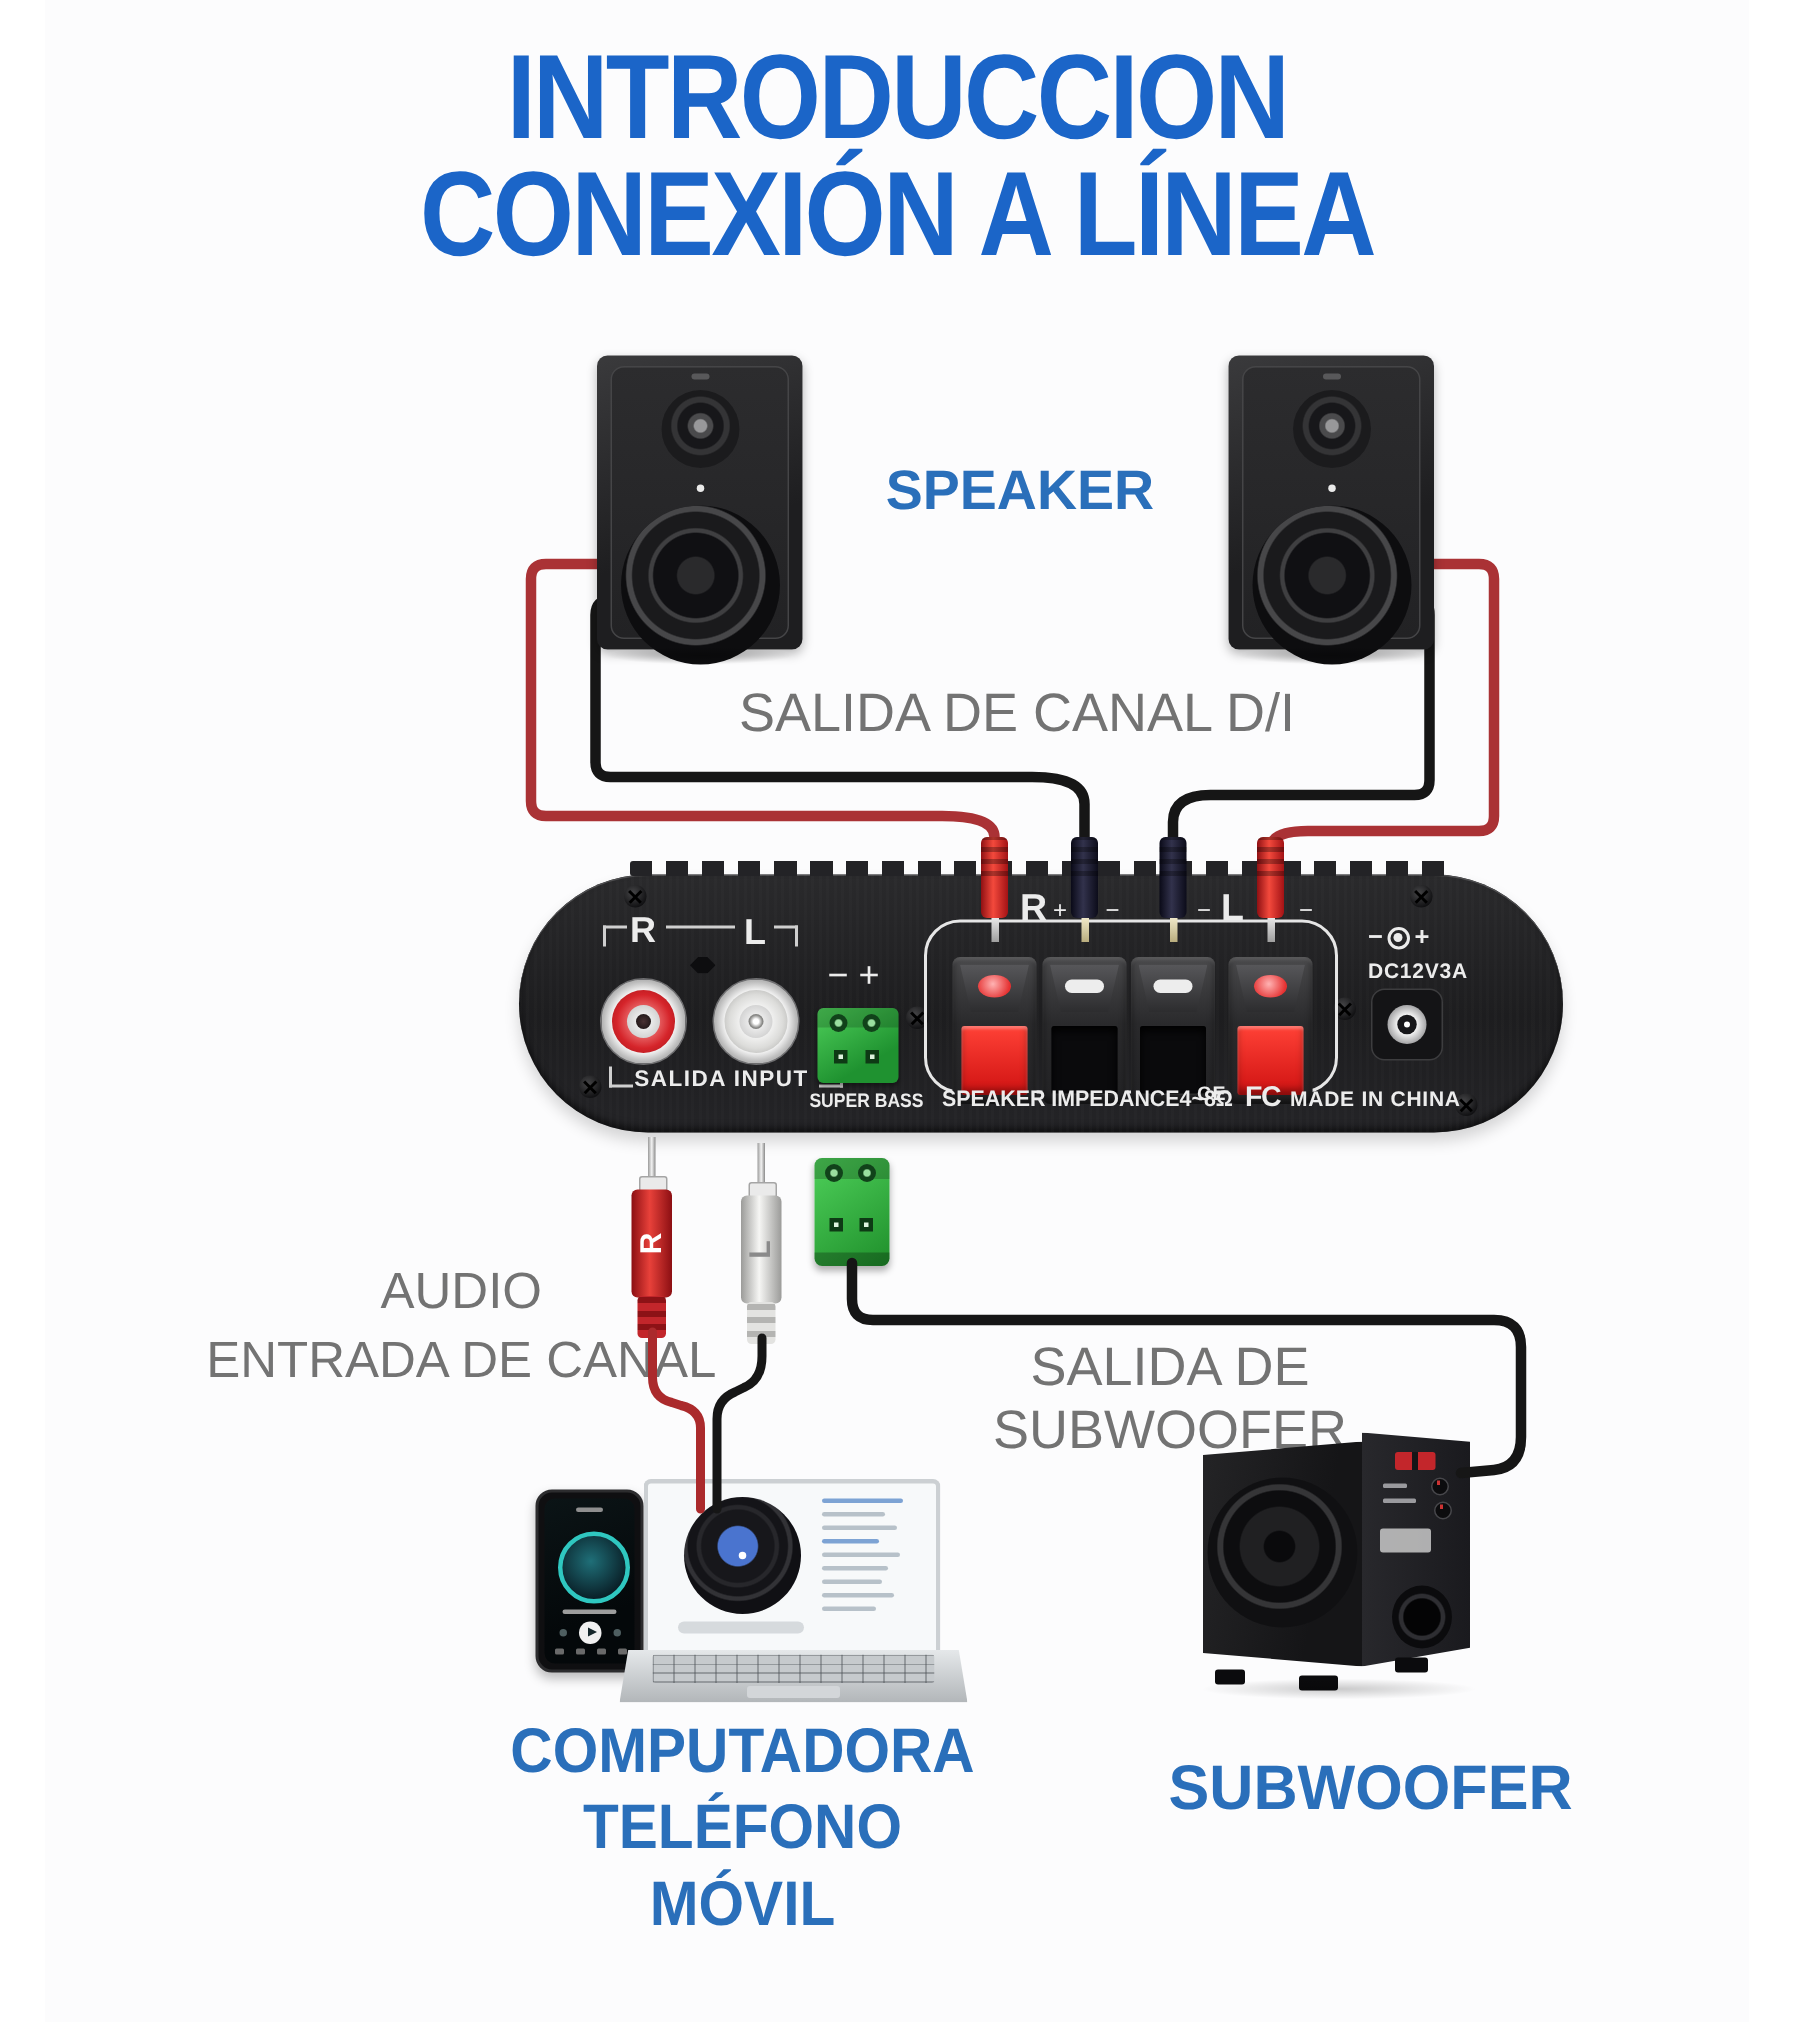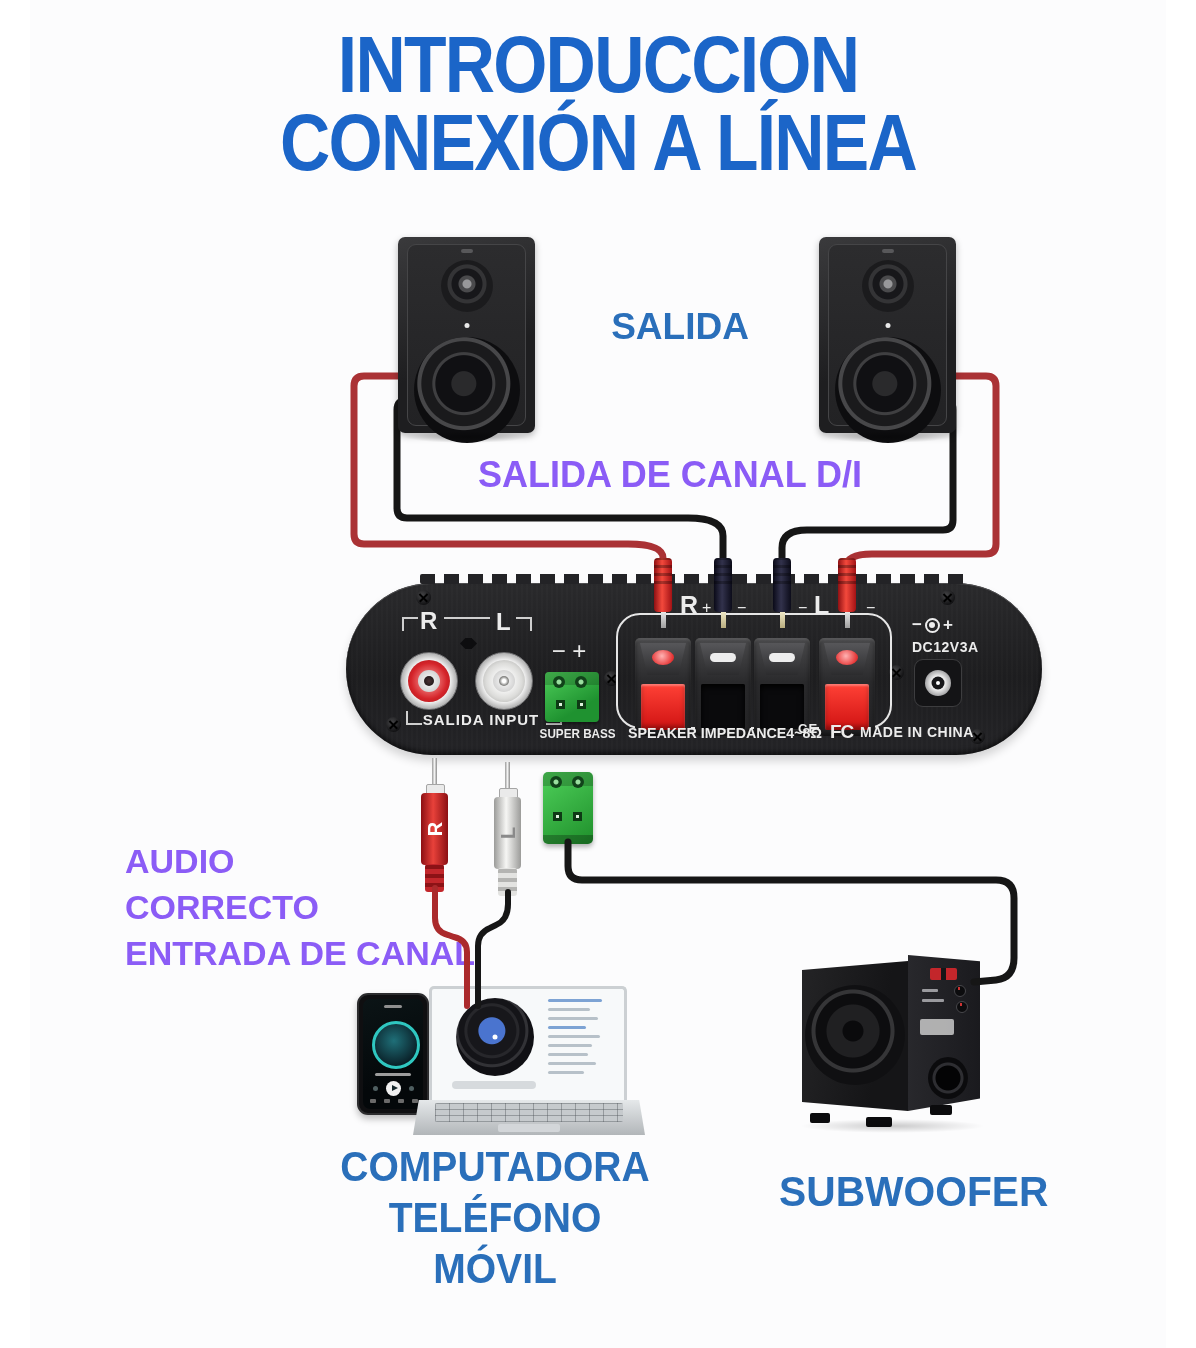--- a/index.html
+++ b/index.html
@@ -5,21 +5,21 @@
   html,body{margin:0;padding:0;background:#ffffff;}
   #canvas{position:relative;width:1136px;height:1348px;margin:0 auto;background:#fcfcfd;overflow:hidden;
           font-family:"Liberation Sans", sans-serif;}
   .abs{position:absolute;}
   svg.wires{position:absolute;left:0;top:0;width:1196px;height:1348px;pointer-events:none;}
 
   
   .title{left:0;right:0;top:26px;text-align:center;font-weight:700;font-size:80px;line-height:78px;
          letter-spacing:-2px;color:#1b65c8;transform:scaleX(.87);}
   .bluelabel{font-weight:700;color:#2a6fba;text-align:center;}
-  .blacklabel{color:#8b5cf6;font-weight:700;}
+  .blacklabel{color:#737373;text-align:center;font-weight:400;}
 
   
   .speaker{width:137px;height:196px;top:237px;}
   .cab{position:absolute;inset:0;border-radius:7px;background:linear-gradient(160deg,#3a3a3c,#1e1e20 60%);
        box-shadow:0 3px 7px rgba(0,0,0,.28);}
   .baffle{position:absolute;left:9px;right:9px;top:7px;bottom:7px;border-radius:9px;
           background:linear-gradient(#2c2c2e,#222224);border:1px solid #454547;}
   .sp-logo{position:absolute;left:50%;top:12px;transform:translateX(-50%);width:12px;height:4px;background:#58585a;border-radius:2px;}
   .tweeter{position:absolute;left:50%;top:23px;transform:translateX(-50%);width:52px;height:52px;border-radius:50%;
            background:radial-gradient(circle at 50% 46%, #98989a 0 4px, #4a4a4c 5px 8px, #17171a 9px 15px, #343436 16px 19px, #1b1b1d 20px 26px);}
@@ -173,21 +173,21 @@
   <div class="abs speaker" style="left:789px;">
     <div class="cab"></div>
     <div class="baffle"></div>
     <div class="sp-logo"></div>
     <div class="tweeter"></div>
     <div class="led"></div>
     <div class="woofer"></div>
     <div class="sp-shadow"></div>
   </div>
 
-  <div class="abs bluelabel" style="left:553px;top:306px;width:194px;font-size:37px;">SALIDA</div>
+  <div class="abs bluelabel" style="left:553px;top:306px;width:194px;font-size:37px;">SPEAKER</div>
 
   <div class="abs blacklabel" style="left:448px;top:454px;width:400px;font-size:36px;">SALIDA DE CANAL D/I</div>
 
   <div class="abs board">
     <div class="fins"></div>
     <div class="screw" style="left:70px;top:7px;"></div>
     <div class="screw" style="left:40px;top:134px;"></div>
     <div class="screw" style="left:258px;top:88px;"></div>
     <div class="screw" style="left:543px;top:82px;"></div>
     <div class="screw" style="left:594px;top:7px;"></div>
@@ -331,24 +331,24 @@
         <i></i>
       </div>
     <div class="ghole" style="left:30px;top:40px;">
         <i></i>
       </div>
     <div class="gc-lip"></div>
   </div>
 
   <div class="abs blacklabel" style="left:95px;top:838px;width:365px;font-size:34px;line-height:46px;">
     <div>AUDIO</div>
-    <div>CORRECTO</div>
     <div>ENTRADA DE CANAL</div>
   </div>
 
+  <div class="abs blacklabel" style="left:545px;top:890px;width:410px;font-size:36px;">SALIDA DE SUBWOOFER</div>
 
   <div class="abs phone">
     <div class="ph-screen">
       <div class="ph-title"></div>
       <div class="ph-ring"></div>
       <div class="ph-line"></div>
       <div class="ph-dot" style="left:10px;top:87px;"></div>
       <div class="ph-play"></div>
       <div class="ph-dot" style="left:46px;top:87px;"></div>
       <div class="ph-ico" style="left:7px;"></div>

